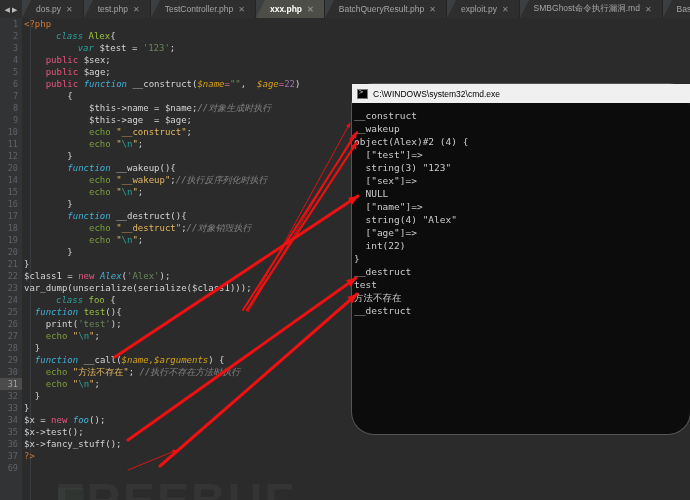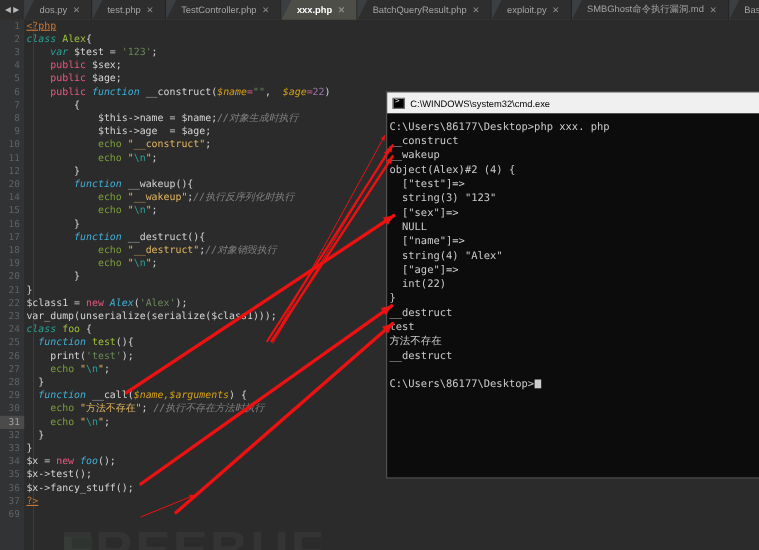--- a/index.html
+++ b/index.html
@@ -55,23 +55,23 @@
     background:#3a3d3f;
   }
   .code {
     position:absolute; left:24px; top:0; width:666px; height:482px;
   }
   .cl {
     height:12px; line-height:12px; font-size:9px; white-space:pre;
     font-family:"DejaVu Sans Mono", monospace; color:#a9b7c6;
   }
   
-  .kw   { color:#cc7832;text-decoration:underline; }
+  .kw   { color:#cc7832; }
   .kw2  { color:#e8577f; }
-  .kw3  { color:#2aa198; font-style:italic; }
+  .kw3  { color:#2aa198; font-style:italic;margin-left:32px; }
   .cls  { color:#9ac03c; }
   .fn   { color:#3fb0d8; font-style:italic; }
   .par  { color:#d4a017; font-style:italic;text-align:center; }
   .str  { color:#6a8759;margin-top:12px; }
   .strq { color:#e4b760; }
   .num  { color:#9876aa; }
   .cmt  { color:#808080; font-style:italic;text-align:center; }
   .esc  { color:#2aa198; }
   .pink { color:#e06c9f; }
   .plain{ color:#d4d4d4; }
@@ -85,21 +85,21 @@
     color:rgba(255,255,255,0.045); user-select:none; white-space:nowrap;
   }
   .wm-sq {
     position:absolute; left:58px; top:470px; width:26px; height:22px;
     background:rgba(110,190,130,0.07);
   }
 
   
   .cmdwin {
     position:absolute; left:352px; top:84px; width:338px; height:350px;
-    background:#0c0c0c; box-shadow:0 0 0 1px #555;
+    background:#0c0c0c; box-shadow:0 0 0 1px #555;border-radius:22px;
   }
   .cmdtitle {
     height:19px; background:#f0f0f0; display:flex; align-items:center;
     gap:5px; padding-left:5px; color:#000; font-size:8.5px;
     font-family:"Liberation Sans", sans-serif;
   }
   .cmdicon {
     width:11px; height:10px; background:#000; border:1px solid #7a7a7a;
     position:relative; flex:0 0 11px;
   }
@@ -252,39 +252,37 @@
     <div class="wm-sq"></div>
     <div class="watermark">FREEBUF</div>
   </div>
 
   <div class="cmdwin">
     <div class="cmdtitle">
       <span class="cmdicon"></span>
       <span>C:\WINDOWS\system32\cmd.exe</span>
     </div>
     <div class="cmdbody" id="cmd-host">
-        <div class="tl">C:\Users\86177\Desktop&gt;php xxx. php</div>
         <div class="tl">__construct</div>
         <div class="tl">__wakeup</div>
         <div class="tl">object(Alex)#2 (4) {</div>
         <div class="tl">  ["test"]=&gt;</div>
         <div class="tl">  string(3) "123"</div>
         <div class="tl">  ["sex"]=&gt;</div>
         <div class="tl">  NULL</div>
         <div class="tl">  ["name"]=&gt;</div>
         <div class="tl">  string(4) "Alex"</div>
         <div class="tl">  ["age"]=&gt;</div>
         <div class="tl">  int(22)</div>
         <div class="tl">}</div>
         <div class="tl">__destruct</div>
         <div class="tl">test</div>
         <div class="tl">方法不存在</div>
         <div class="tl">__destruct</div>
         <div class="tl"></div>
-        <div class="tl">C:\Users\86177\Desktop&gt;<span class="cursor"></span></div>
       </div>
   </div>
 
   <svg class="arrows" id="arrows-host" viewBox="0 0 690 500">
       <g>
         <line x1="243" y1="310" x2="357" y2="132" stroke="#ee1111" stroke-width="2" stroke-linecap="round"></line>
         <polygon points="357,132 355.9862952906337,138.72401686213001 351.3163968951646,135.73318305829022" fill="#ee1111"></polygon>
       </g>
       <g>
         <line x1="247" y1="310" x2="357" y2="142" stroke="#ee1111" stroke-width="2.2" stroke-linecap="round"></line>

